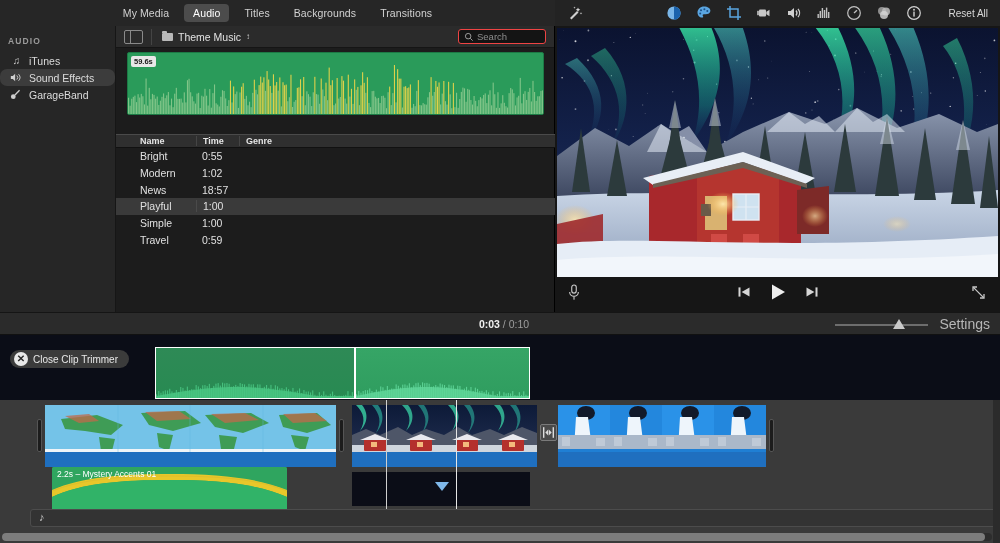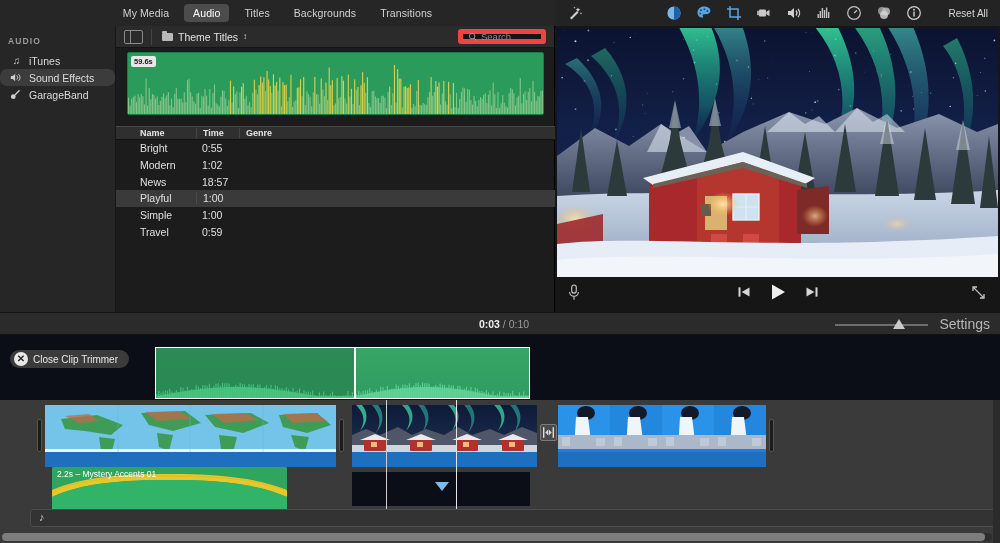--- a/index.html
+++ b/index.html
@@ -81,37 +81,37 @@
     width: 11px; height: 8px; background: #b9b9b9; border-radius: 1px; position: relative;
   }
   .folder:before {
     content:""; position:absolute; left:0; top:-2px; width:5px; height:2px;
     background:#b9b9b9; border-radius:1px 1px 0 0;
   }
   .chev2 { font-size: 8px; color: #c9c9c9; line-height: 7px; }
   .search {
     position: absolute; right: 8px; width: 88px; height: 15px; background: #141414;
     border-radius: 3px; display: flex; align-items: center; gap: 3px; padding-left: 5px;
-    border: 5px solid #ef4444;
+    border: 1px solid #ef4444;
   }
   .search span.t { font-size: 9.5px; color: #8d8d8d; }
 
   
   .wave-strip {
     position: absolute; left: 11px; top: 26px; width: 417px; height: 63px;
     background: #2a9b5a; border: 1px solid #1c7a45; border-radius: 2px; overflow: hidden;
   }
   .wave-strip .bars { position:absolute; left:0; top:0; width:100%; height:100%; }
   .dur-badge {
     position: absolute; left: 3px; top: 3px; background: #e8e8e8; color: #1a1a1a;
     font-size: 7.5px; padding: 1px 3px; border-radius: 2px; z-index: 3; font-weight: bold;
   }
 
   
-  .tbl { position: absolute; left: 0; top: 100px; width: 439px; }
+  .tbl { position: absolute; left: 0; top: 108px; width: 439px; }
   .tbl-head {
     height: 14px; background: #2f2f2f; display: flex; align-items: center;
     border-top: 1px solid #4a4a4a; border-bottom: 1px solid #111;
     font-size: 9px; color: #e6e6e6; font-weight: bold;
   }
   .tbl-head .c1 { width: 80px; padding-left: 24px; }
   .tbl-head .c2 { width: 43px; border-left: 1px solid #454545; padding-left: 6px; }
   .tbl-head .c3 { width: 62px; border-left: 1px solid #454545; padding-left: 6px; }
   .tbl-head .c4 { flex: 1; border-left: 1px solid #454545; }
   .row {
@@ -363,21 +363,21 @@
     </div>
   </div>
 
   <div class="browser">
 
     <div class="br-toolbar">
       <div class="sb-toggle"></div>
       <div class="br-div"></div>
       <div class="theme-sel">
         <span class="folder"></span>
-        <span>Theme Titles</span>
+        <span>Theme Music</span>
         <span class="chev2">↕</span>
       </div>
       <div class="search">
         <span>
           <svg width="10" height="10" viewBox="0 0 12 12">
             <circle cx="5" cy="5" r="3.3" stroke="#9a9a9a" stroke-width="1.2" fill="none"></circle>
             <path d="M7.5 7.5 L10.4 10.4" stroke="#9a9a9a" stroke-width="1.2"></path>
           </svg>
         </span>
         <span class="t">Search</span>

